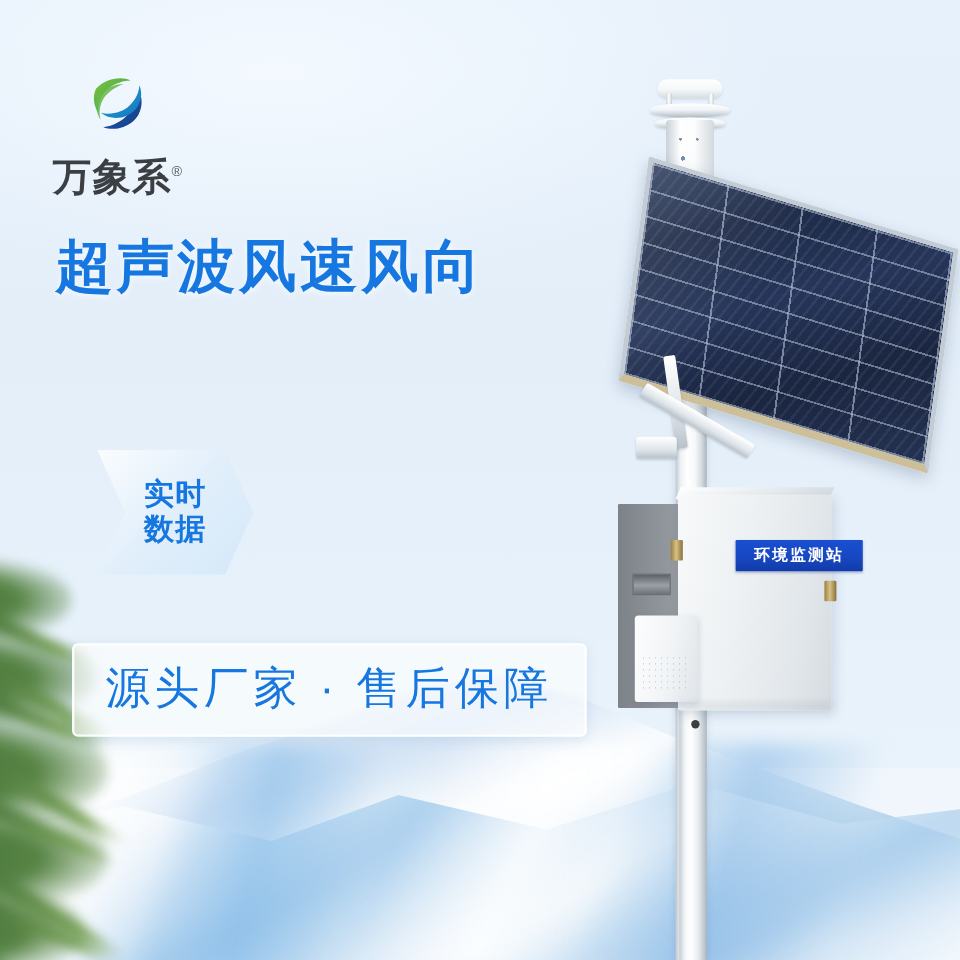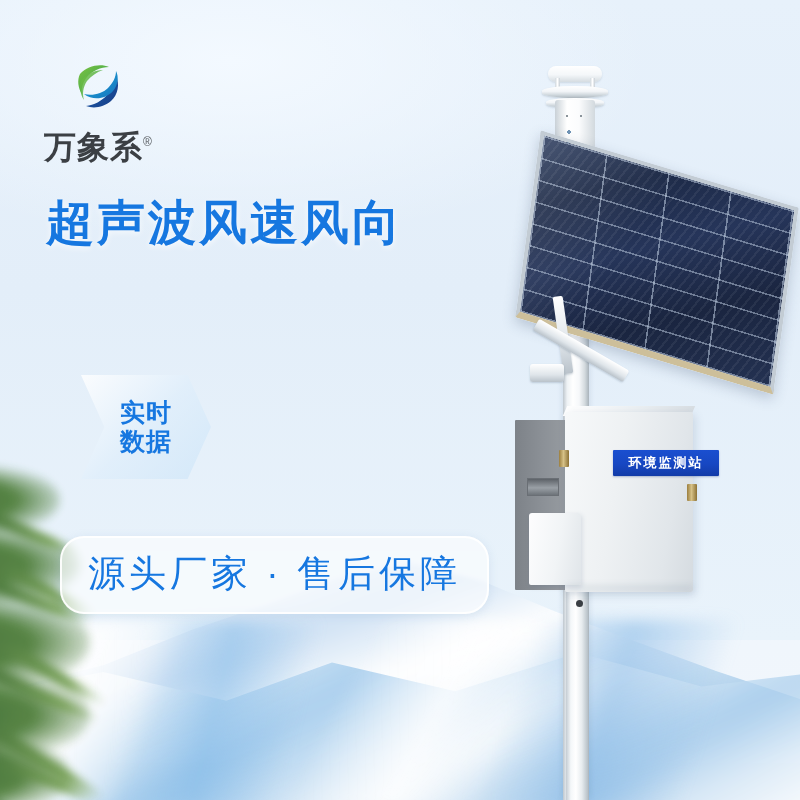--- a/index.html
+++ b/index.html
@@ -233,21 +233,21 @@
     clip-path:polygon(0% 0%,82% 0%,100% 50%,82% 100%,0% 100%,18% 50%);
     background:linear-gradient(135deg,rgba(255,255,255,.82) 0%,rgba(223,238,251,.72) 50%,rgba(203,228,248,.66) 100%);
     display:flex;flex-direction:column;align-items:center;justify-content:center;
     color:#1677e0;font-weight:700;font-size:25px;line-height:1.18;letter-spacing:1px;
     font-family:"Liberation Sans","DejaVu Sans",sans-serif;
   }
   .hexbadge span{display:block;text-align:center;}
 
   .pill{
     position:absolute;left:60px;top:536px;
-    padding:11px 26px 13px;border-radius:24px;
+    padding:11px 26px 13px;border-radius:5px;
     background:rgba(255,255,255,.58);
     border:2px solid rgba(255,255,255,.9);
     color:#1677e0;font-weight:400;font-size:37px;letter-spacing:4px;
     font-family:"Liberation Sans","DejaVu Sans",sans-serif;
     backdrop-filter:blur(2px);
     box-shadow:0 2px 10px rgba(120,160,200,.18);
     white-space:nowrap;
   }
 </style>
 </head>

